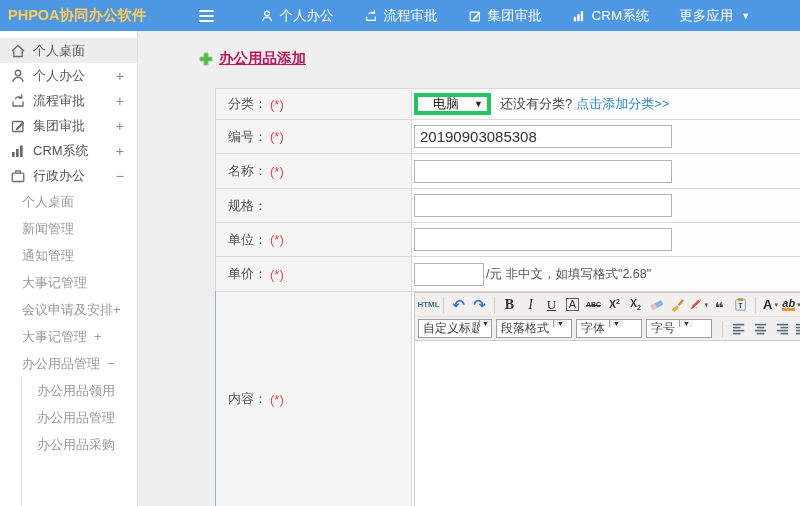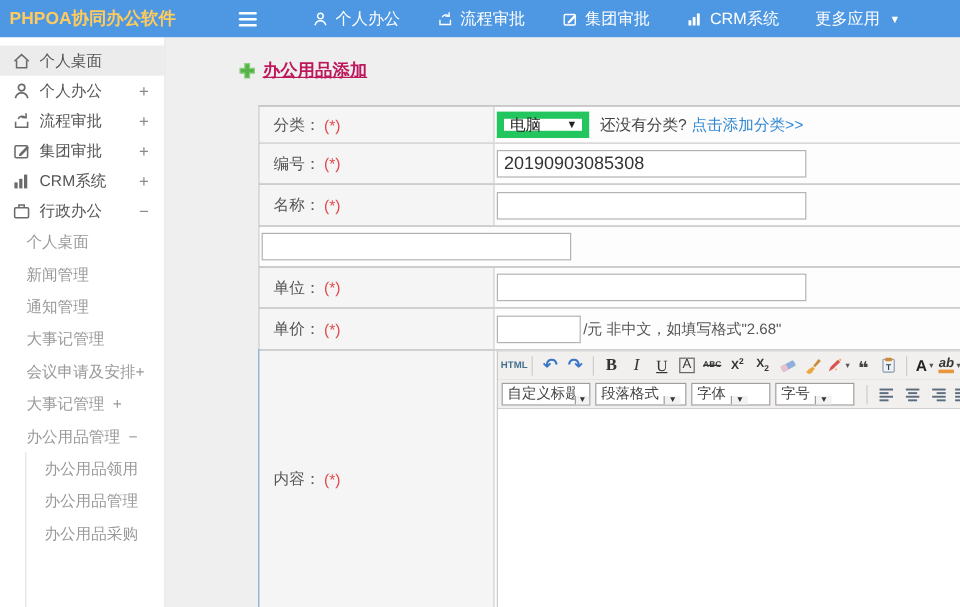--- a/index.html
+++ b/index.html
@@ -27,31 +27,31 @@
   .side-sub .sub-toggle { color:#999; font-size:13px; }
   .side-sub3-wrap { flex:1; margin-left:21px; border-left:1px solid #e3e3e3; display:flex; flex-direction:column; }
   .side-sub3 { height:27px; display:flex; align-items:center; padding-left:15px; color:#999; font-size:13px; cursor:pointer; white-space:nowrap; }
 
   
   .main { position:absolute; top:31px; left:139px; right:0; bottom:0; background:#efefef; }
   .page-title { position:absolute; left:60px; top:18px; display:flex; align-items:center; gap:6px; }
   .page-title svg { width:14px; height:14px; }
   .page-title .pt-text { color:#be185d; font-size:14.5px; font-weight:bold;text-decoration:underline; }
 
-  .form-table { position:absolute; left:76px; top:57px; right:0; bottom:0; border-top:1px solid #d8d8d8; border-left:1px solid #d8d8d8; display:flex; flex-direction:column; background:#737373; }
+  .form-table { position:absolute; left:76px; top:57px; right:0; bottom:0; border-top:1px solid #d8d8d8; border-left:1px solid #d8d8d8; display:flex; flex-direction:column; background:#f0abfc; }
   .frow { display:flex; border-bottom:1px solid #d8d8d8; }
   .frow:last-child { flex:1; border-bottom:none; position:relative; }
   .frow:last-child::before { content:''; position:absolute; left:-1px; top:-1px; bottom:0; width:1px; background:#8fb7d5; }
   .cell-label { width:196px; min-width:196px; background:#f5f5f5; border-right:1px solid #d8d8d8; display:flex; align-items:center; padding-left:12px; font-size:13px; color:#555; }
   .cell-value { flex:1; background:#fdfdfd; display:flex; align-items:center; padding-left:2px; overflow:hidden; }
   .req { color:#e14b4b; margin-left:3px; }
   .txt { width:258px; height:23px; border:1px solid #b3b3b3; background:#fff; font-size:15px; padding:0 5px; color:#333; font-family:"Liberation Sans",sans-serif; outline:none; }
   .txt-small { width:70px; }
   .suffix { font-size:12.5px; color:#555; margin-left:2px; white-space:nowrap; }
-  .sel { width:77px; height:22px; border:6px solid #22c55e; background:#fff; display:flex; align-items:center; font-size:13px; color:#222; padding-left:5px; position:relative; cursor:pointer; }
+  .sel { width:77px; height:22px; border:4px solid #22c55e; background:#fff; display:flex; align-items:center; font-size:13px; color:#222; padding-left:15px; position:relative; cursor:pointer; }
   .sel .sel-caret { position:absolute; right:4px; font-size:9px; color:#222; }
   .hint { margin-left:9px; color:#444; font-size:13px; white-space:nowrap; }
   .hint-link { margin-left:4px; color:#3087d3; font-size:13px; text-decoration:none; white-space:nowrap; cursor:pointer; }
 
   
   .editor { margin-left:2px; flex:1; align-self:stretch; display:flex; flex-direction:column; border:1px solid #c9c9c9; border-right:none; border-bottom:none; background:#fff; overflow:hidden; }
   .etb { background:#f1f0ee; display:flex; align-items:center; padding:2px 3px; height:24px; white-space:nowrap; overflow:hidden; }
   .etb1 { border-bottom:1px solid #e2e1df; }
   .etb2 { border-bottom:1px solid #cfcfcf; }
   .tbtn { min-width:19px; height:19px; display:inline-flex; align-items:center; justify-content:center; margin:0 1px; cursor:pointer; border-radius:2px; color:#333; }
@@ -63,21 +63,21 @@
   .t-i { font-family:"Liberation Serif",serif; font-style:italic; font-size:14px; }
   .t-u { font-family:"Liberation Serif",serif; font-size:13px; text-decoration:underline; }
   .t-box { font-size:11px; border:1px solid #666; padding:0 2px; line-height:11px; }
   .t-abc { font-size:7px; font-weight:bold; text-decoration:line-through; }
   .t-xs { font-size:10px; font-weight:bold; }
   .t-xs sup,.t-xs sub { font-size:7px; }
   .t-quote { font-size:15px; color:#444; font-weight:bold; line-height:0.4; padding-top:7px; }
   .t-A { font-size:13px; font-weight:bold; color:#222; }
   .t-ab { font-size:11px; font-weight:bold; font-style:italic; color:#333; border-bottom:3px solid #e8973d; line-height:10px; }
   .t-caret { font-size:7px; color:#555; margin-left:2px; }
-  .dd { height:19px; background:#fff; border:1px solid #9f9f9f; display:flex; align-items:flex-end; font-size:12px; color:#444; margin-right:4px; cursor:pointer; flex:none; }
+  .dd { height:19px; background:#fff; border:1px solid #9f9f9f; display:flex; align-items:flex-start; font-size:12px; color:#444; margin-right:4px; cursor:pointer; flex:none; }
   .dd-label { padding:0 4px; display:flex; align-items:center; white-space:nowrap; overflow:hidden; }
   .dd-caret { width:14px; border-left:1px solid #9f9f9f; display:flex; align-items:center; justify-content:center; font-size:7px; color:#333; background:#f2f2f2; }
   .ebody { flex:1; background:#fff; }
 </style>
 </head>
 <body>
 
 <div class="topbar">
   <span class="logo">PHPOA协同办公软件</span>
   <span class="hamburger">
@@ -264,20 +264,23 @@
       <div class="frow" style="height: 35px;">
         <div class="cell-label">
           <span>名称：</span>
           <span class="req">(*)</span>
         </div>
         <div class="cell-value">
           <input type="text" class="txt" style="">
         </div>
       </div>
       <div class="frow" style="height: 34px;">
+        <div class="cell-label">
+          <span>规格：</span>
+        </div>
         <div class="cell-value">
           <input type="text" class="txt" style="">
         </div>
       </div>
       <div class="frow" style="height: 34px;">
         <div class="cell-label">
           <span>单位：</span>
           <span class="req">(*)</span>
         </div>
         <div class="cell-value">

